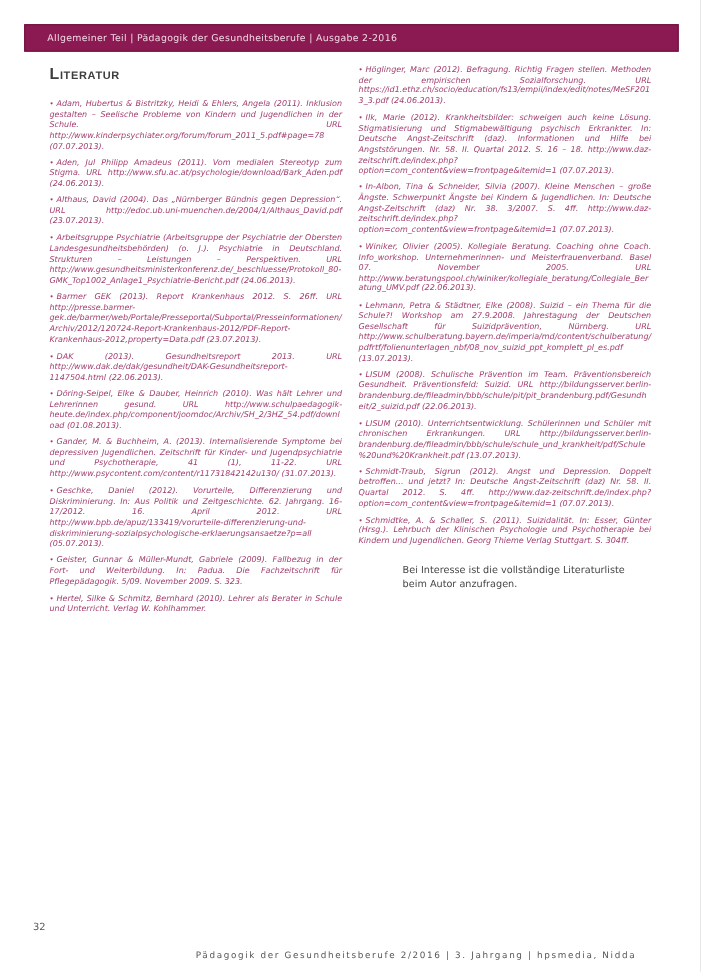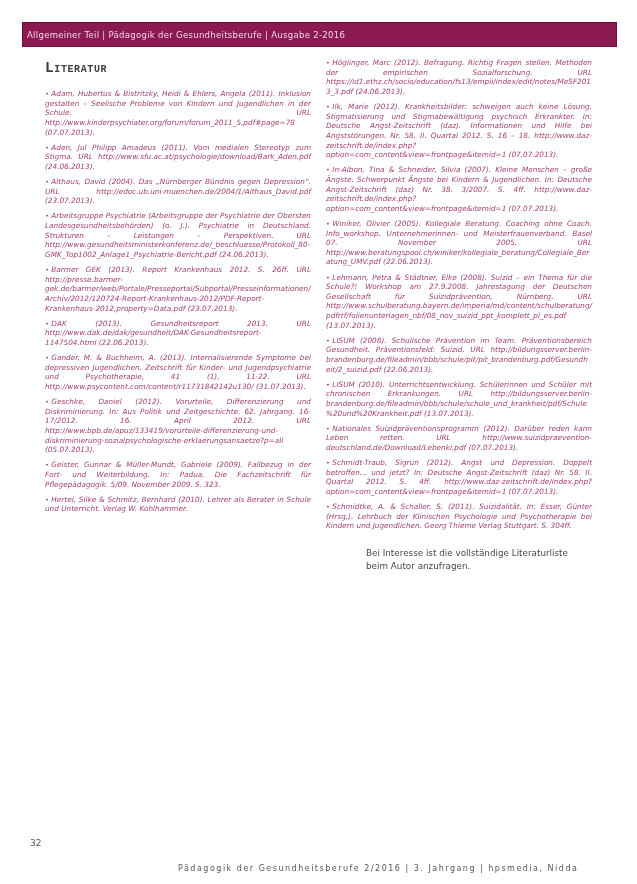--- a/index.html
+++ b/index.html
@@ -15,38 +15,38 @@
     box-shadow: 0 0 2px rgba(0,0,0,.25);
   }
   .header-bar {
     position: absolute;
     left: 22px; top: 22px;
     width: 595px; height: 25px;
     background: #8c1a52;
     border: 1px solid #6d0f3e;
     display: flex;
     align-items: center;
-    padding-left: 4px;
+    padding-left: 20px;
   }
   .header-bar .bar-text {
     color: #f2d9e6;
     font-size: 8.5px;
     letter-spacing: .3px;
     white-space: nowrap;
   }
   .columns {
     position: absolute;
     left: 45px; top: 58px;
     width: 548px;
     display: flex;
     gap: 15px;
   }
   .col { width: 266px; }
   .literatur-heading {
-    font-family: Liberation Mono, monospace;
+    font-family: Liberation Sans, sans-serif;
     font-variant: small-caps;
     font-weight: 600;
     font-size: 14.5px;
     letter-spacing: .6px;
     color: #3e3e3e;
     margin: 2px 0 13px 0;
   }
   .ref {
     font-style: italic;
     color: #a23e6f;
@@ -98,35 +98,35 @@
 
     <div class="col">
       <h1 class="literatur-heading">Literatur</h1>
 
       <p class="ref"><span class="bullet">•</span><span>Adam, Hubertus &amp; Bistritzky, Heidi &amp; Ehlers, Angela (2011). Inklusion gestalten – Seelische Probleme von Kindern und Jugendlichen in der Schule. URL http://www.kinderpsychiater.org/forum/forum_2011_5.pdf#page=78 (07.07.2013).</span></p>
       <p class="ref"><span class="bullet">•</span><span>Aden, Jul Philipp Amadeus (2011). Vom medialen Stereotyp zum Stigma. URL http://www.sfu.ac.at/psychologie/download/Bark_Aden.pdf (24.06.2013).</span></p>
       <p class="ref"><span class="bullet">•</span><span>Althaus, David (2004). Das „Nürnberger Bündnis gegen Depression“. URL http://edoc.ub.uni-muenchen.de/2004/1/Althaus_David.pdf (23.07.2013).</span></p>
       <p class="ref"><span class="bullet">•</span><span>Arbeitsgruppe Psychiatrie (Arbeitsgruppe der Psychiatrie der Obersten Landesgesundheitsbehörden) (o. J.). Psychiatrie in Deutschland. Strukturen – Leistungen – Perspektiven. URL http://www.gesundheitsministerkonferenz.de/_beschluesse/Protokoll_80-GMK_Top1002_Anlage1_Psychiatrie-Bericht.pdf (24.06.2013).</span></p>
       <p class="ref"><span class="bullet">•</span><span>Barmer GEK (2013). Report Krankenhaus 2012. S. 26ff. URL http://presse.barmer-gek.de/barmer/web/Portale/Presseportal/Subportal/Presseinformationen/Archiv/2012/120724-Report-Krankenhaus-2012/PDF-Report-Krankenhaus-2012,property=Data.pdf (23.07.2013).</span></p>
       <p class="ref"><span class="bullet">•</span><span>DAK (2013). Gesundheitsreport 2013. URL http://www.dak.de/dak/gesundheit/DAK-Gesundheitsreport-1147504.html (22.06.2013).</span></p>
+      <p class="ref"><span class="bullet">•</span><span>Döring-Seipel, Elke &amp; Dauber, Heinrich (2010). Was hält Lehrer und Lehrerinnen gesund. URL http://www.schulpaedagogik-heute.de/index.php/component/joomdoc/Archiv/SH_2/3HZ_54.pdf/download (01.08.2013).</span></p>
       <p class="ref"><span class="bullet">•</span><span>Gander, M. &amp; Buchheim, A. (2013). Internalisierende Symptome bei depressiven Jugendlichen. Zeitschrift für Kinder- und Jugendpsychiatrie und Psychotherapie, 41 (1), 11-22. URL http://www.psycontent.com/content/r11731842142u130/ (31.07.2013).</span></p>
       <p class="ref"><span class="bullet">•</span><span>Geschke, Daniel (2012). Vorurteile, Differenzierung und Diskriminierung. In: Aus Politik und Zeitgeschichte. 62. Jahrgang. 16-17/2012. 16. April 2012. URL http://www.bpb.de/apuz/133419/vorurteile-differenzierung-und-diskriminierung-sozialpsychologische-erklaerungsansaetze?p=all (05.07.2013).</span></p>
       <p class="ref"><span class="bullet">•</span><span>Geister, Gunnar &amp; Müller-Mundt, Gabriele (2009). Fallbezug in der Fort- und Weiterbildung. In: Padua. Die Fachzeitschrift für Pflegepädagogik. 5/09. November 2009. S. 323.</span></p>
       <p class="ref"><span class="bullet">•</span><span>Hertel, Silke &amp; Schmitz, Bernhard (2010). Lehrer als Berater in Schule und Unterricht. Verlag W. Kohlhammer.</span></p>
     </div>
 
     <div class="col">
       <p class="ref"><span class="bullet">•</span><span>Höglinger, Marc (2012). Befragung. Richtig Fragen stellen. Methoden der empirischen Sozialforschung. URL https://id1.ethz.ch/socio/education/fs13/empii/index/edit/notes/MeSF2013_3.pdf (24.06.2013).</span></p>
       <p class="ref"><span class="bullet">•</span><span>Ilk, Marie (2012). Krankheitsbilder: schweigen auch keine Lösung. Stigmatisierung und Stigmabewältigung psychisch Erkrankter. In: Deutsche Angst-Zeitschrift (daz). Informationen und Hilfe bei Angststörungen. Nr. 58. II. Quartal 2012. S. 16 – 18. http://www.daz-zeitschrift.de/index.php?option=com_content&amp;view=frontpage&amp;itemid=1 (07.07.2013).</span></p>
       <p class="ref"><span class="bullet">•</span><span>In-Albon, Tina &amp; Schneider, Silvia (2007). Kleine Menschen – große Ängste. Schwerpunkt Ängste bei Kindern &amp; Jugendlichen. In: Deutsche Angst-Zeitschrift (daz) Nr. 38. 3/2007. S. 4ff. http://www.daz-zeitschrift.de/index.php?option=com_content&amp;view=frontpage&amp;itemid=1 (07.07.2013).</span></p>
       <p class="ref"><span class="bullet">•</span><span>Winiker, Olivier (2005). Kollegiale Beratung. Coaching ohne Coach. Info_workshop. Unternehmerinnen- und Meisterfrauenverband. Basel 07. November 2005. URL http://www.beratungspool.ch/winiker/kollegiale_beratung/Collegiale_Beratung_UMV.pdf (22.06.2013).</span></p>
       <p class="ref"><span class="bullet">•</span><span>Lehmann, Petra &amp; Städtner, Elke (2008). Suizid – ein Thema für die Schule?! Workshop am 27.9.2008. Jahrestagung der Deutschen Gesellschaft für Suizidprävention, Nürnberg. URL http://www.schulberatung.bayern.de/imperia/md/content/schulberatung/pdfrtf/folienunterlagen_nbf/08_nov_suizid_ppt_komplett_pl_es.pdf (13.07.2013).</span></p>
       <p class="ref"><span class="bullet">•</span><span>LISUM (2008). Schulische Prävention im Team. Präventionsbereich Gesundheit. Präventionsfeld: Suizid. URL http://bildungsserver.berlin-brandenburg.de/fileadmin/bbb/schule/pit/pit_brandenburg.pdf/Gesundheit/2_suizid.pdf (22.06.2013).</span></p>
       <p class="ref"><span class="bullet">•</span><span>LISUM (2010). Unterrichtsentwicklung. Schülerinnen und Schüler mit chronischen Erkrankungen. URL http://bildungsserver.berlin-brandenburg.de/fileadmin/bbb/schule/schule_und_krankheit/pdf/Schule%20und%20Krankheit.pdf (13.07.2013).</span></p>
-      <p class="ref"><span class="bullet">•</span><span>Nationales Suizidpräventionsprogramm (2012). Darüber reden kann Leben retten. URL http://www.suizidpraevention-deutschland.de/Download/Lebenki.pdf (07.07.2013).</span></p>
       <p class="ref"><span class="bullet">•</span><span>Schmidt-Traub, Sigrun (2012). Angst und Depression. Doppelt betroffen... und jetzt? In: Deutsche Angst-Zeitschrift (daz) Nr. 58. II. Quartal 2012. S. 4ff. http://www.daz-zeitschrift.de/index.php?option=com_content&amp;view=frontpage&amp;itemid=1 (07.07.2013).</span></p>
       <p class="ref"><span class="bullet">•</span><span>Schmidtke, A. &amp; Schaller, S. (2011). Suizidalität. In: Esser, Günter (Hrsg.). Lehrbuch der Klinischen Psychologie und Psychotherapie bei Kindern und Jugendlichen. Georg Thieme Verlag Stuttgart. S. 304ff.</span></p>
 
       <p class="note">Bei Interesse ist die vollständige Literaturliste beim Autor anzufragen.</p>
     </div>
 
   </div>
 
   <div class="footer-page-number">32</div>
   <div class="footer-journal">Pädagogik der Gesundheitsberufe 2/2016  |  3. Jahrgang  |  hpsmedia, Nidda</div>

